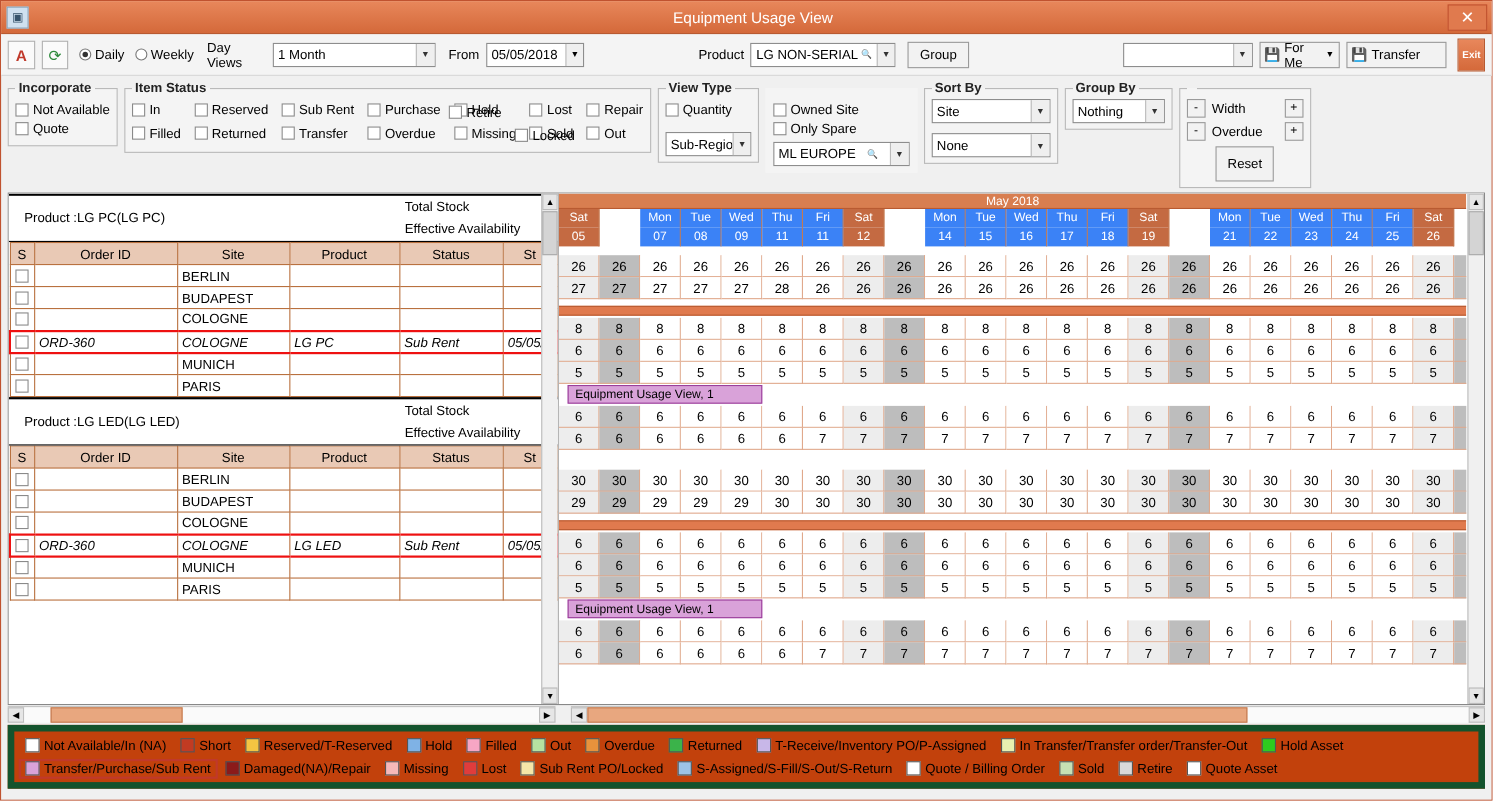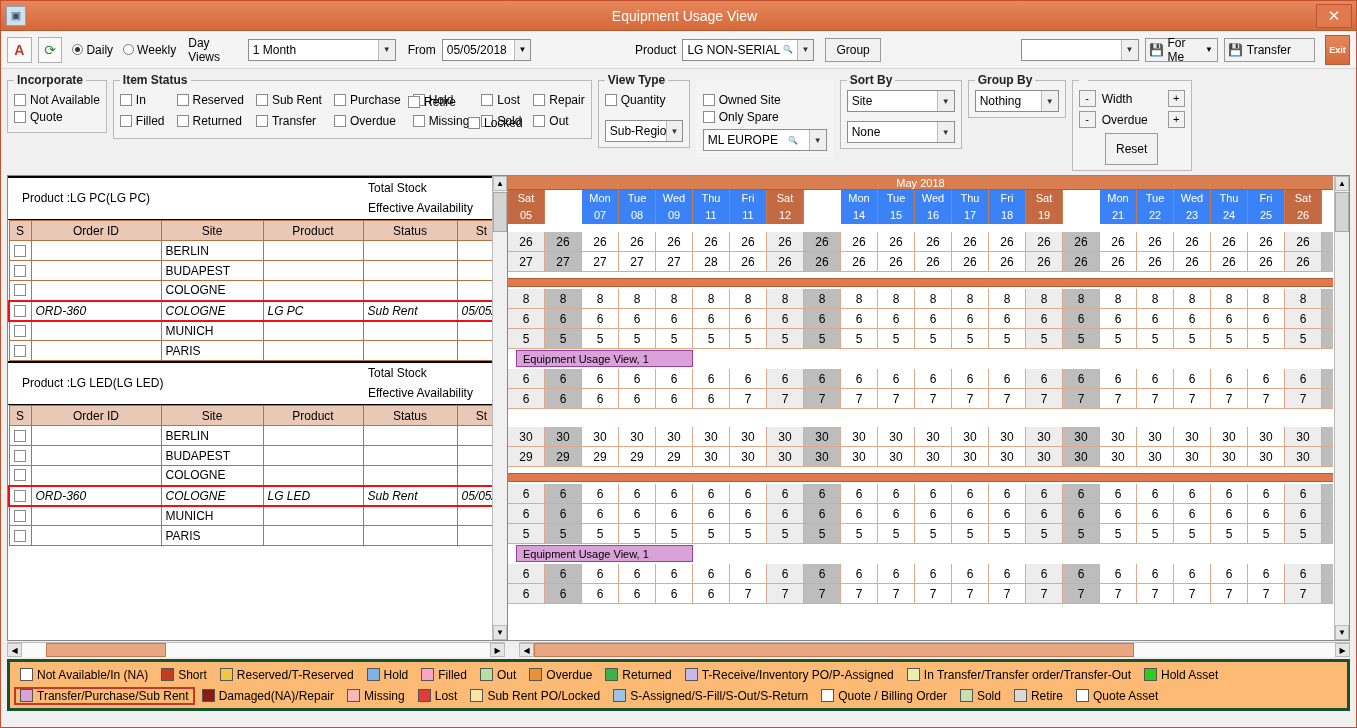--- a/index.html
+++ b/index.html
@@ -235,22 +235,22 @@
   }
   .hscroll .track { flex: 1; background: #fafafa; position: relative; }
   .hscroll .thumb {
     position: absolute; top: 0; bottom: 0; background: #e8a77f;
     border: 1px solid #c47a50;
   }
 
   
   .legend {
     margin: 2px 6px 0 6px;
-    border: 3px solid #14532d;
-    background: #fdba74;
+    border: 6px solid #14532d;
+    background: #c2410c;
     padding: 2px 4px;
   }
   .leg-row { display: flex; align-items: center; gap: 1px; height: 21px; }
   .leg-item { display: flex; align-items: center; gap: 4px; padding: 0 6px; font-size: 12px; white-space: nowrap;}
   .leg-item.sel { border: 2px solid #c0392b; padding: 0 4px; }
   .swatch { width: 13px; height: 13px; border: 1px solid #555; display: inline-block; }
 </style>
 </head>
 <body>
 

